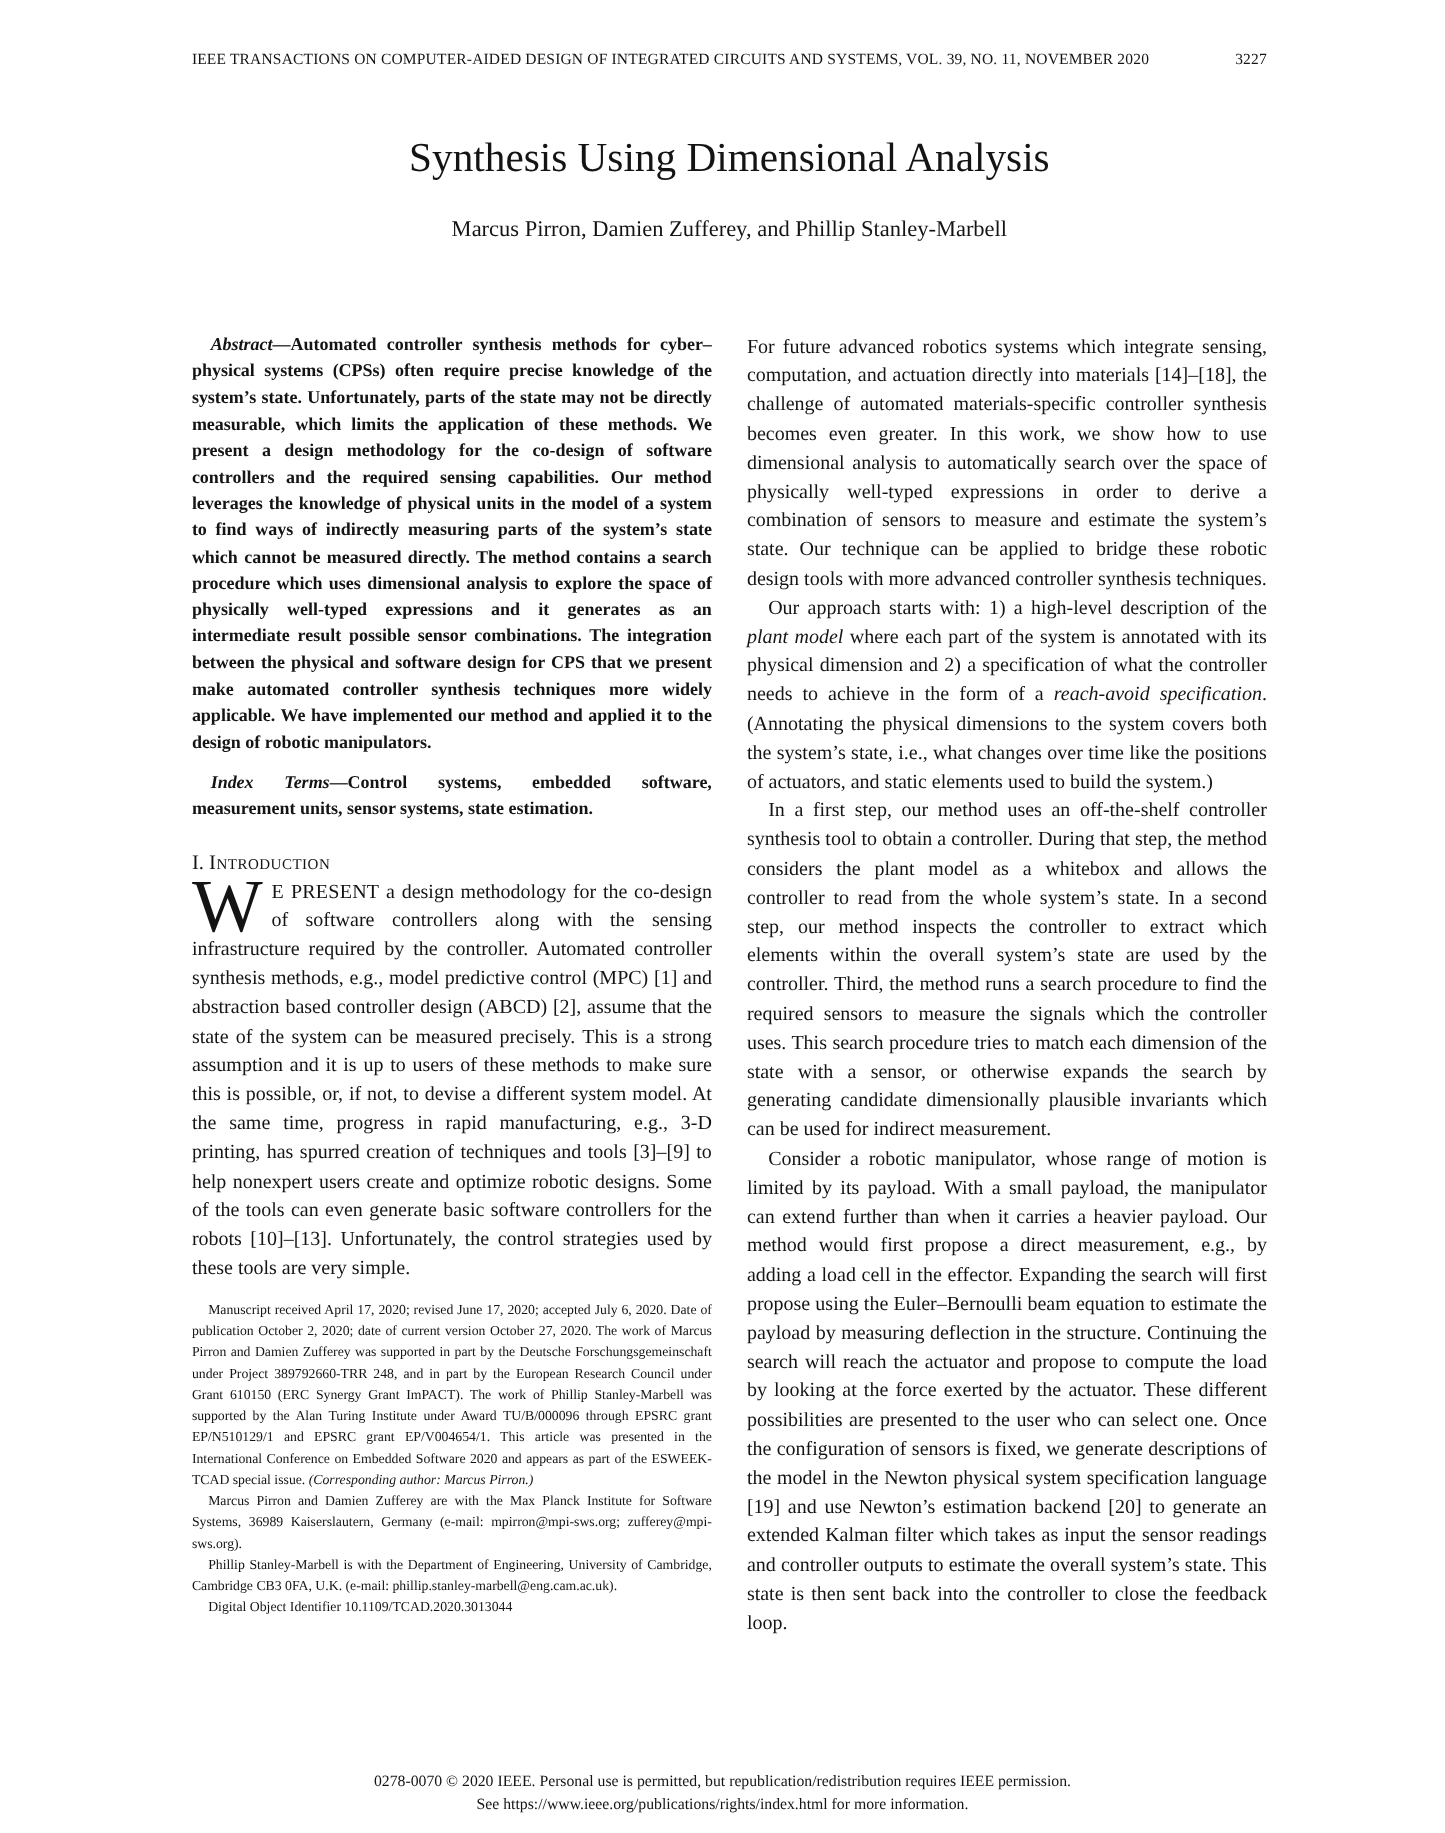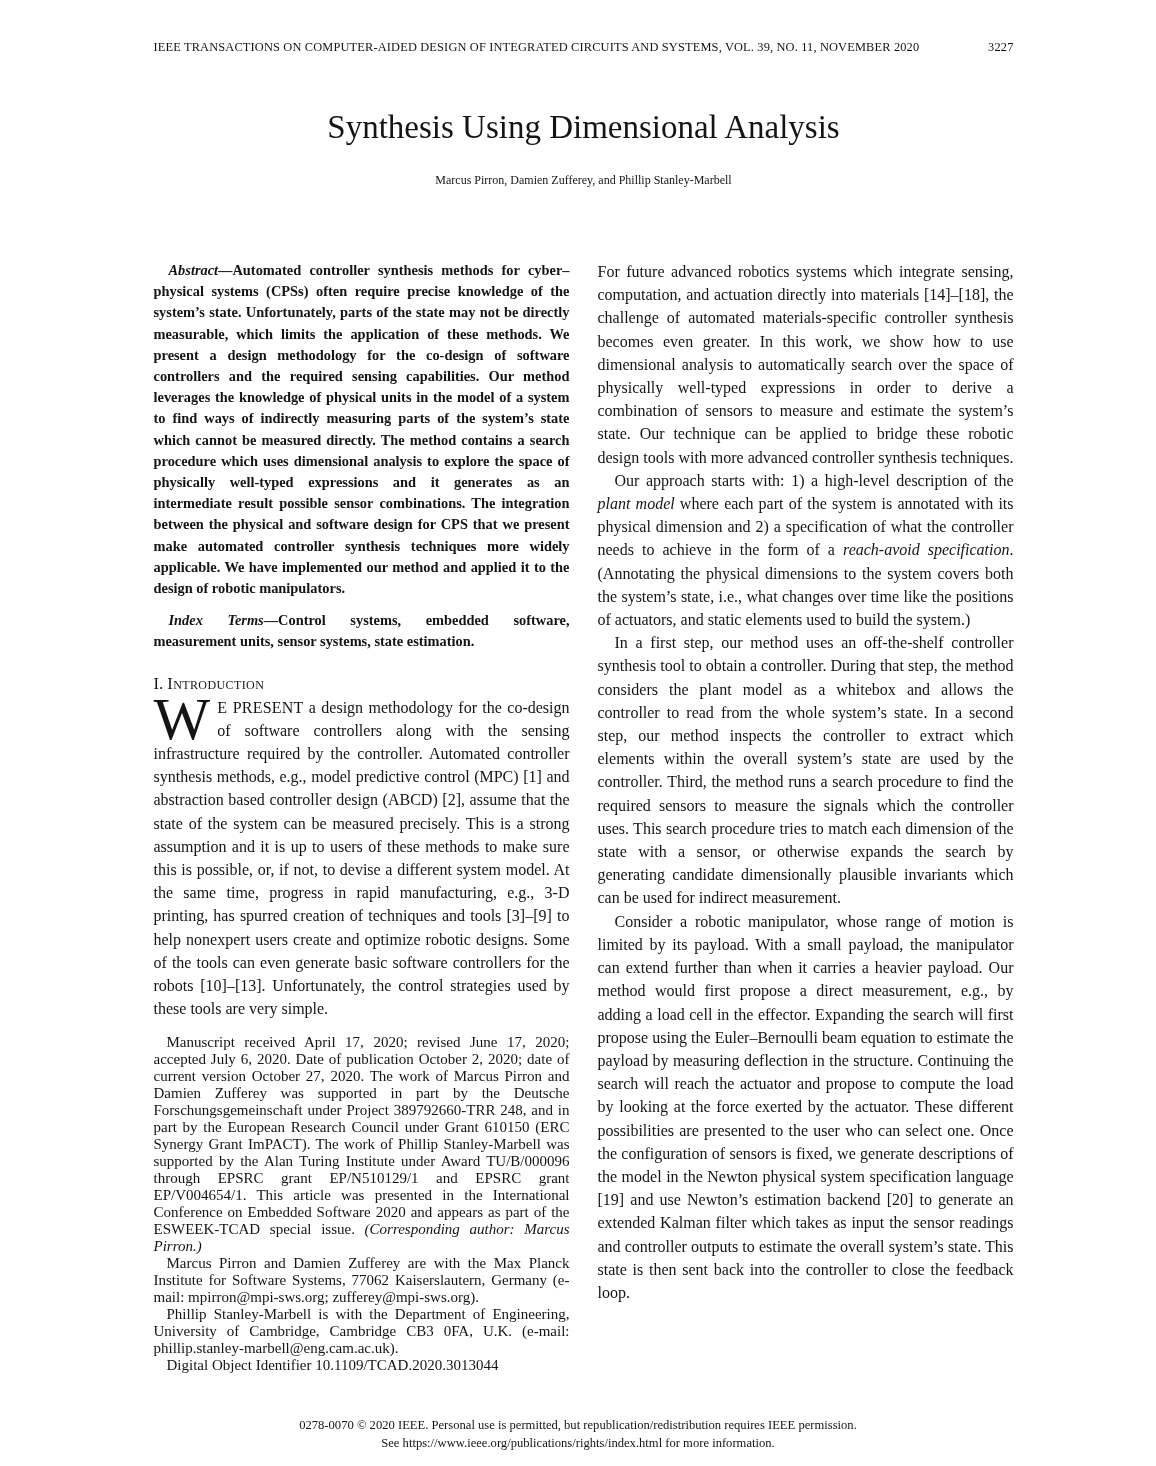--- a/index.html
+++ b/index.html
@@ -26,21 +26,21 @@
   .paper-title {
     margin-top: 46px;
     text-align: center;
     font-size: 33px;
     line-height: 52px;
     font-weight: 400;
   }
   .authors-line {
     margin-top: 20px;
     text-align: center;
-    font-size: 12px;
+    font-size: 18px;
   }
   .columns {
     display: flex;
     gap: 28px;
     margin-top: 72px;
   }
   .col { width: 484px; }
   .abstract-block, .index-block {
     font-size: 14.4px;
     line-height: 21.2px;
@@ -66,21 +66,21 @@
   .first-para { margin-top: 2px; }
   .dropcap {
     float: left;
     font-size: 60px;
     line-height: 44px;
     padding: 1px 7px 0 0;
   }
   .lead-caps { letter-spacing: 0.2px; }
   .footnote-block {
     margin-top: 13px;
-    font-size: 15px;
+    font-size: 11px;
     line-height: 17px;
     text-align: justify;
   }
   .footnote-block p { margin: 0; text-indent: 13px; }
   .footer-copyright {
     position: absolute;
     left: 0;
     right: 0;
     bottom: 14px;
     text-align: center;
@@ -119,21 +119,21 @@
 
       <div class="section-heading">
         <span>I.</span>
         <span class="smallcaps">Introduction</span>
       </div>
 
       <p class="body-text first-para"><span class="dropcap">W</span><span class="lead-caps">E PRESENT</span><span> a design methodology for the co-design of software controllers along with the sensing infrastructure required by the controller. Automated controller synthesis methods, e.g., model predictive control (MPC) [1] and abstraction based controller design (ABCD) [2], assume that the state of the system can be measured precisely. This is a strong assumption and it is up to users of these methods to make sure this is possible, or, if not, to devise a different system model. At the same time, progress in rapid manufacturing, e.g., 3-D printing, has spurred creation of techniques and tools [3]–[9] to help nonexpert users create and optimize robotic designs. Some of the tools can even generate basic software controllers for the robots [10]–[13]. Unfortunately, the control strategies used by these tools are very simple.</span></p>
 
       <div class="footnote-block">
         <p><span>Manuscript received April 17, 2020; revised June 17, 2020; accepted July 6, 2020. Date of publication October 2, 2020; date of current version October 27, 2020. The work of Marcus Pirron and Damien Zufferey was supported in part by the Deutsche Forschungsgemeinschaft under Project 389792660-TRR 248, and in part by the European Research Council under Grant 610150 (ERC Synergy Grant ImPACT). The work of Phillip Stanley-Marbell was supported by the Alan Turing Institute under Award TU/B/000096 through EPSRC grant EP/N510129/1 and EPSRC grant EP/V004654/1. This article was presented in the International Conference on Embedded Software 2020 and appears as part of the ESWEEK-TCAD special issue. </span><i>(Corresponding author: Marcus Pirron.)</i></p>
-        <p>Marcus Pirron and Damien Zufferey are with the Max Planck Institute for Software Systems, 77062 Kaiserslautern, Germany (e-mail: mpirron@mpi-sws.org; zufferey@mpi-sws.org).</p>
+        <p>Marcus Pirron and Damien Zufferey are with the Max Planck Institute for Software Systems, 36989 Kaiserslautern, Germany (e-mail: mpirron@mpi-sws.org; zufferey@mpi-sws.org).</p>
         <p>Phillip Stanley-Marbell is with the Department of Engineering, University of Cambridge, Cambridge CB3 0FA, U.K. (e-mail: phillip.stanley-marbell@eng.cam.ac.uk).</p>
         <p>Digital Object Identifier 10.1109/TCAD.2020.3013044</p>
       </div>
 
     </div>
 
     <div class="col col-right">
       <p class="body-text">For future advanced robotics systems which integrate sensing, computation, and actuation directly into materials [14]–[18], the challenge of automated materials-specific controller synthesis becomes even greater. In this work, we show how to use dimensional analysis to automatically search over the space of physically well-typed expressions in order to derive a combination of sensors to measure and estimate the system’s state. Our technique can be applied to bridge these robotic design tools with more advanced controller synthesis techniques.</p>
       <p class="body-text indent"><span>Our approach starts with: 1) a high-level description of the </span><i>plant model</i><span> where each part of the system is annotated with its physical dimension and 2) a specification of what the controller needs to achieve in the form of a </span><i>reach-avoid specification</i><span>. (Annotating the physical dimensions to the system covers both the system’s state, i.e., what changes over time like the positions of actuators, and static elements used to build the system.)</span></p>
       <p class="body-text indent">In a first step, our method uses an off-the-shelf controller synthesis tool to obtain a controller. During that step, the method considers the plant model as a whitebox and allows the controller to read from the whole system’s state. In a second step, our method inspects the controller to extract which elements within the overall system’s state are used by the controller. Third, the method runs a search procedure to find the required sensors to measure the signals which the controller uses. This search procedure tries to match each dimension of the state with a sensor, or otherwise expands the search by generating candidate dimensionally plausible invariants which can be used for indirect measurement.</p>

